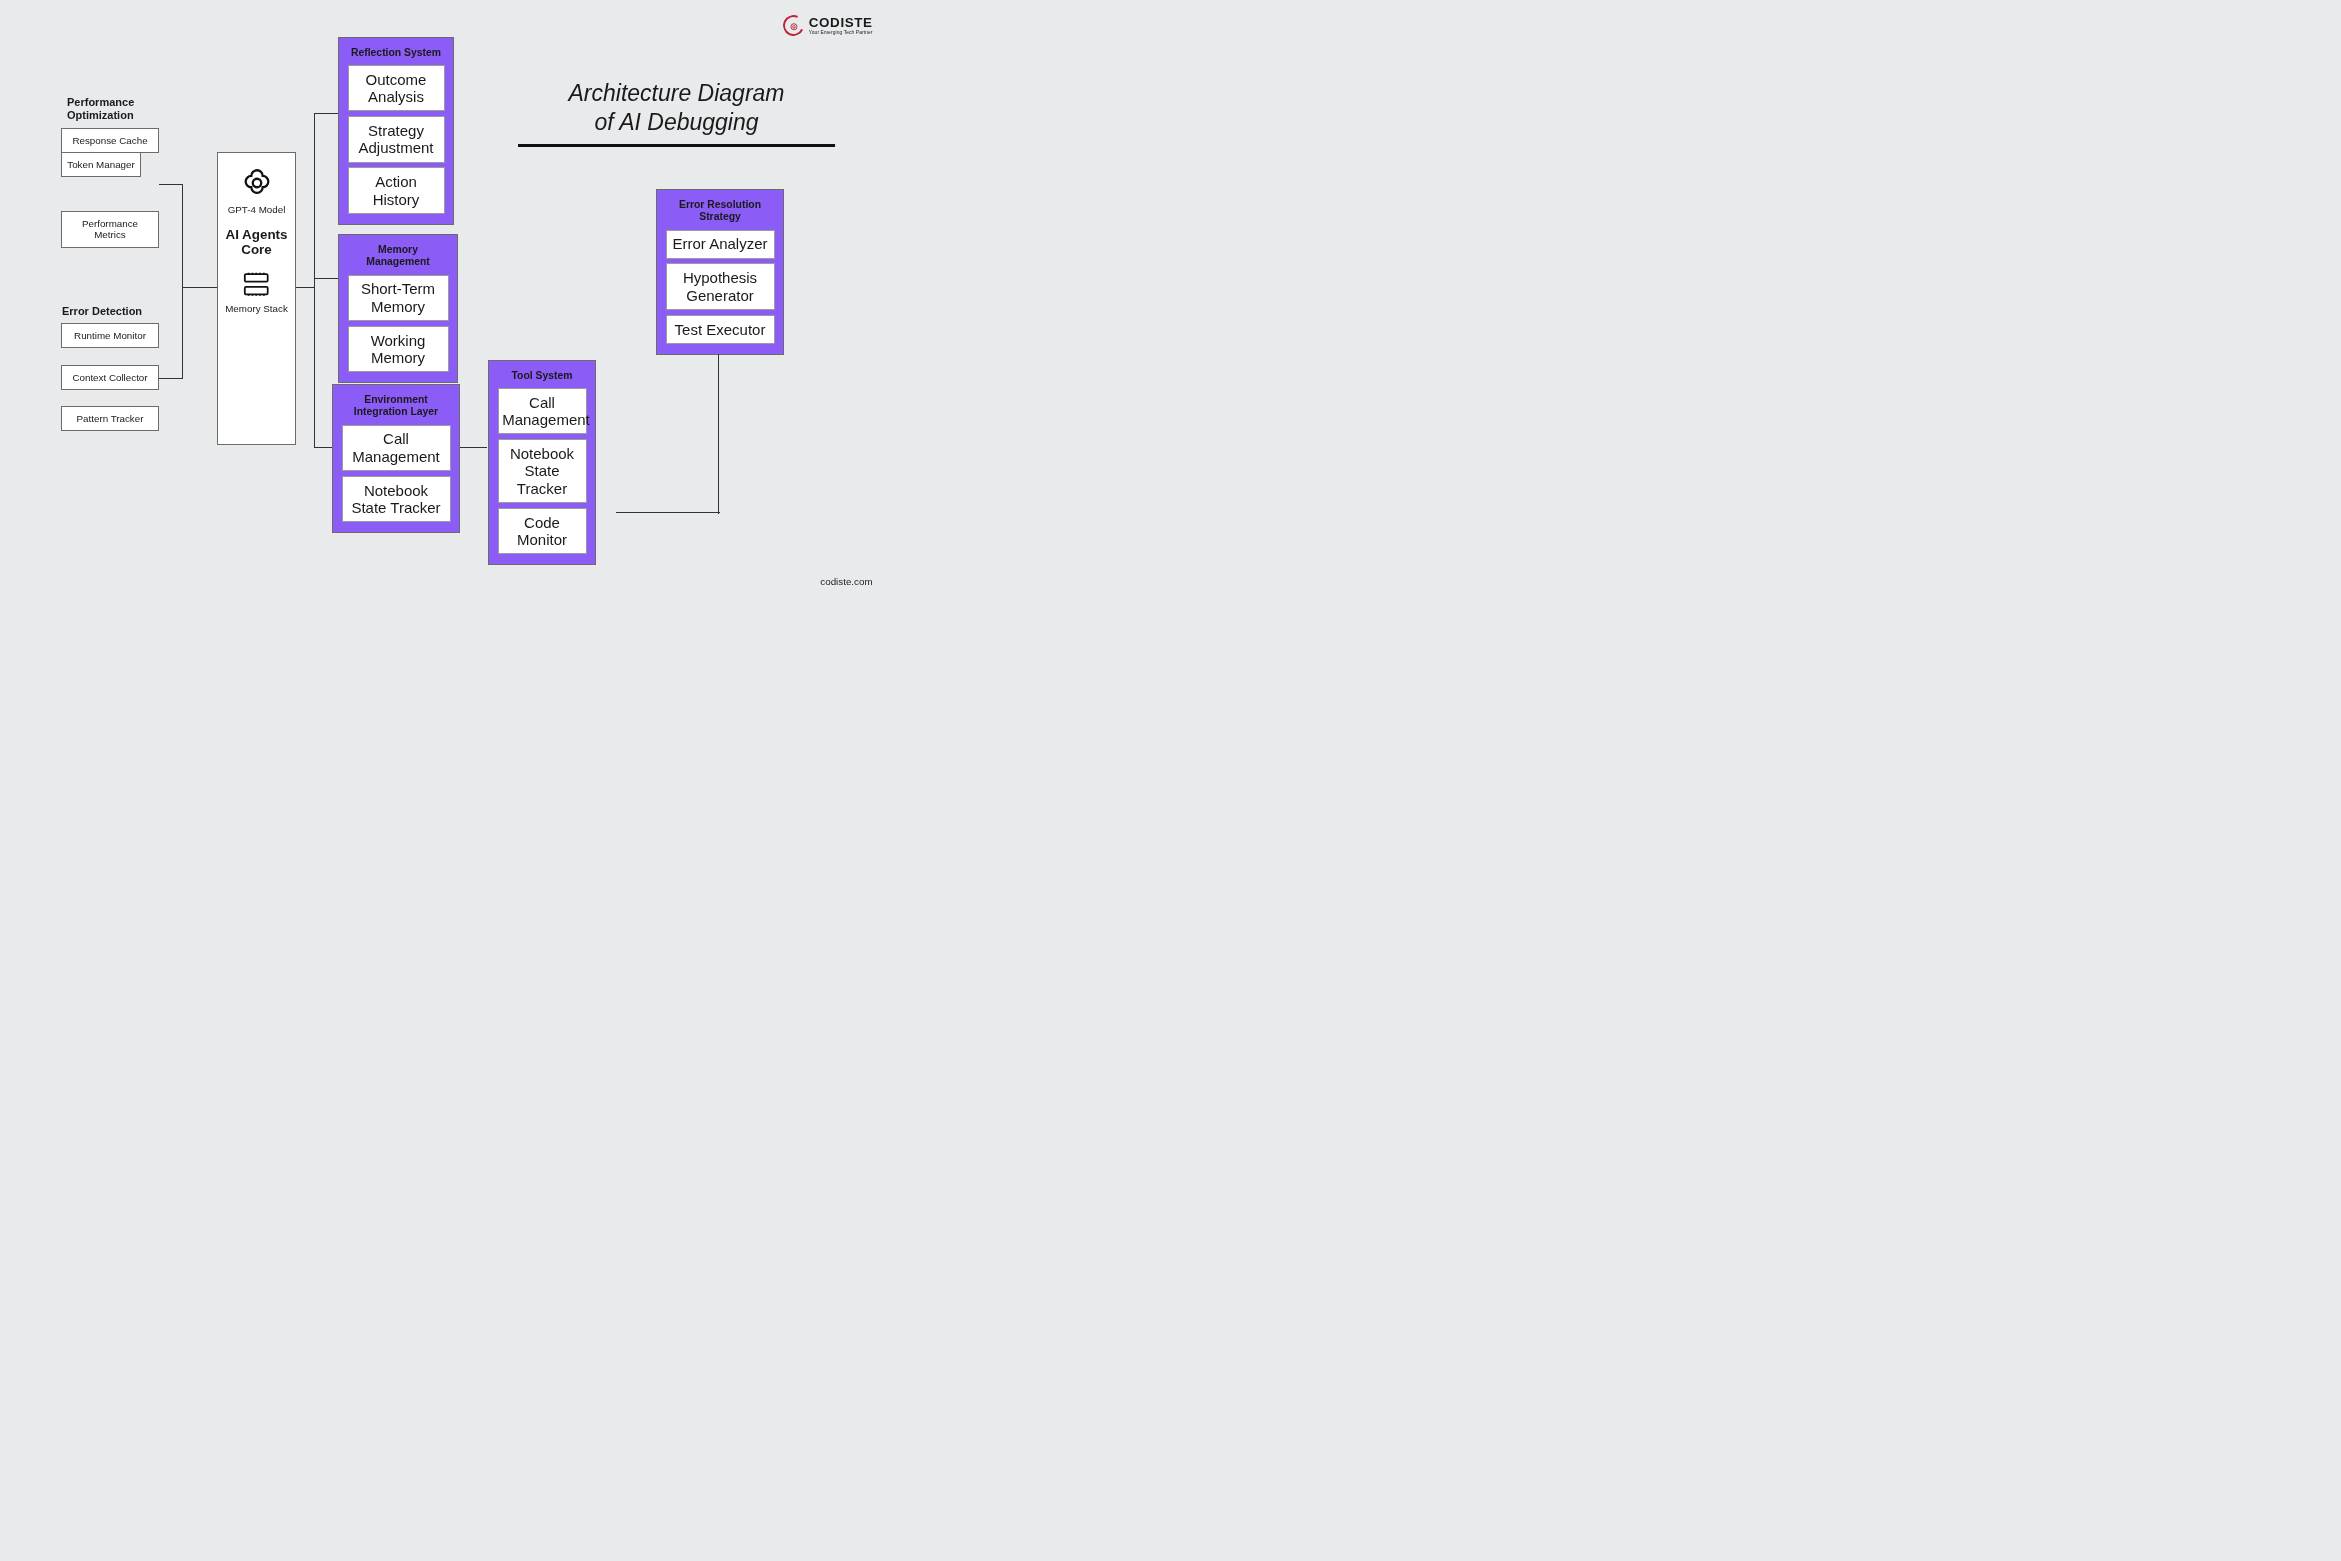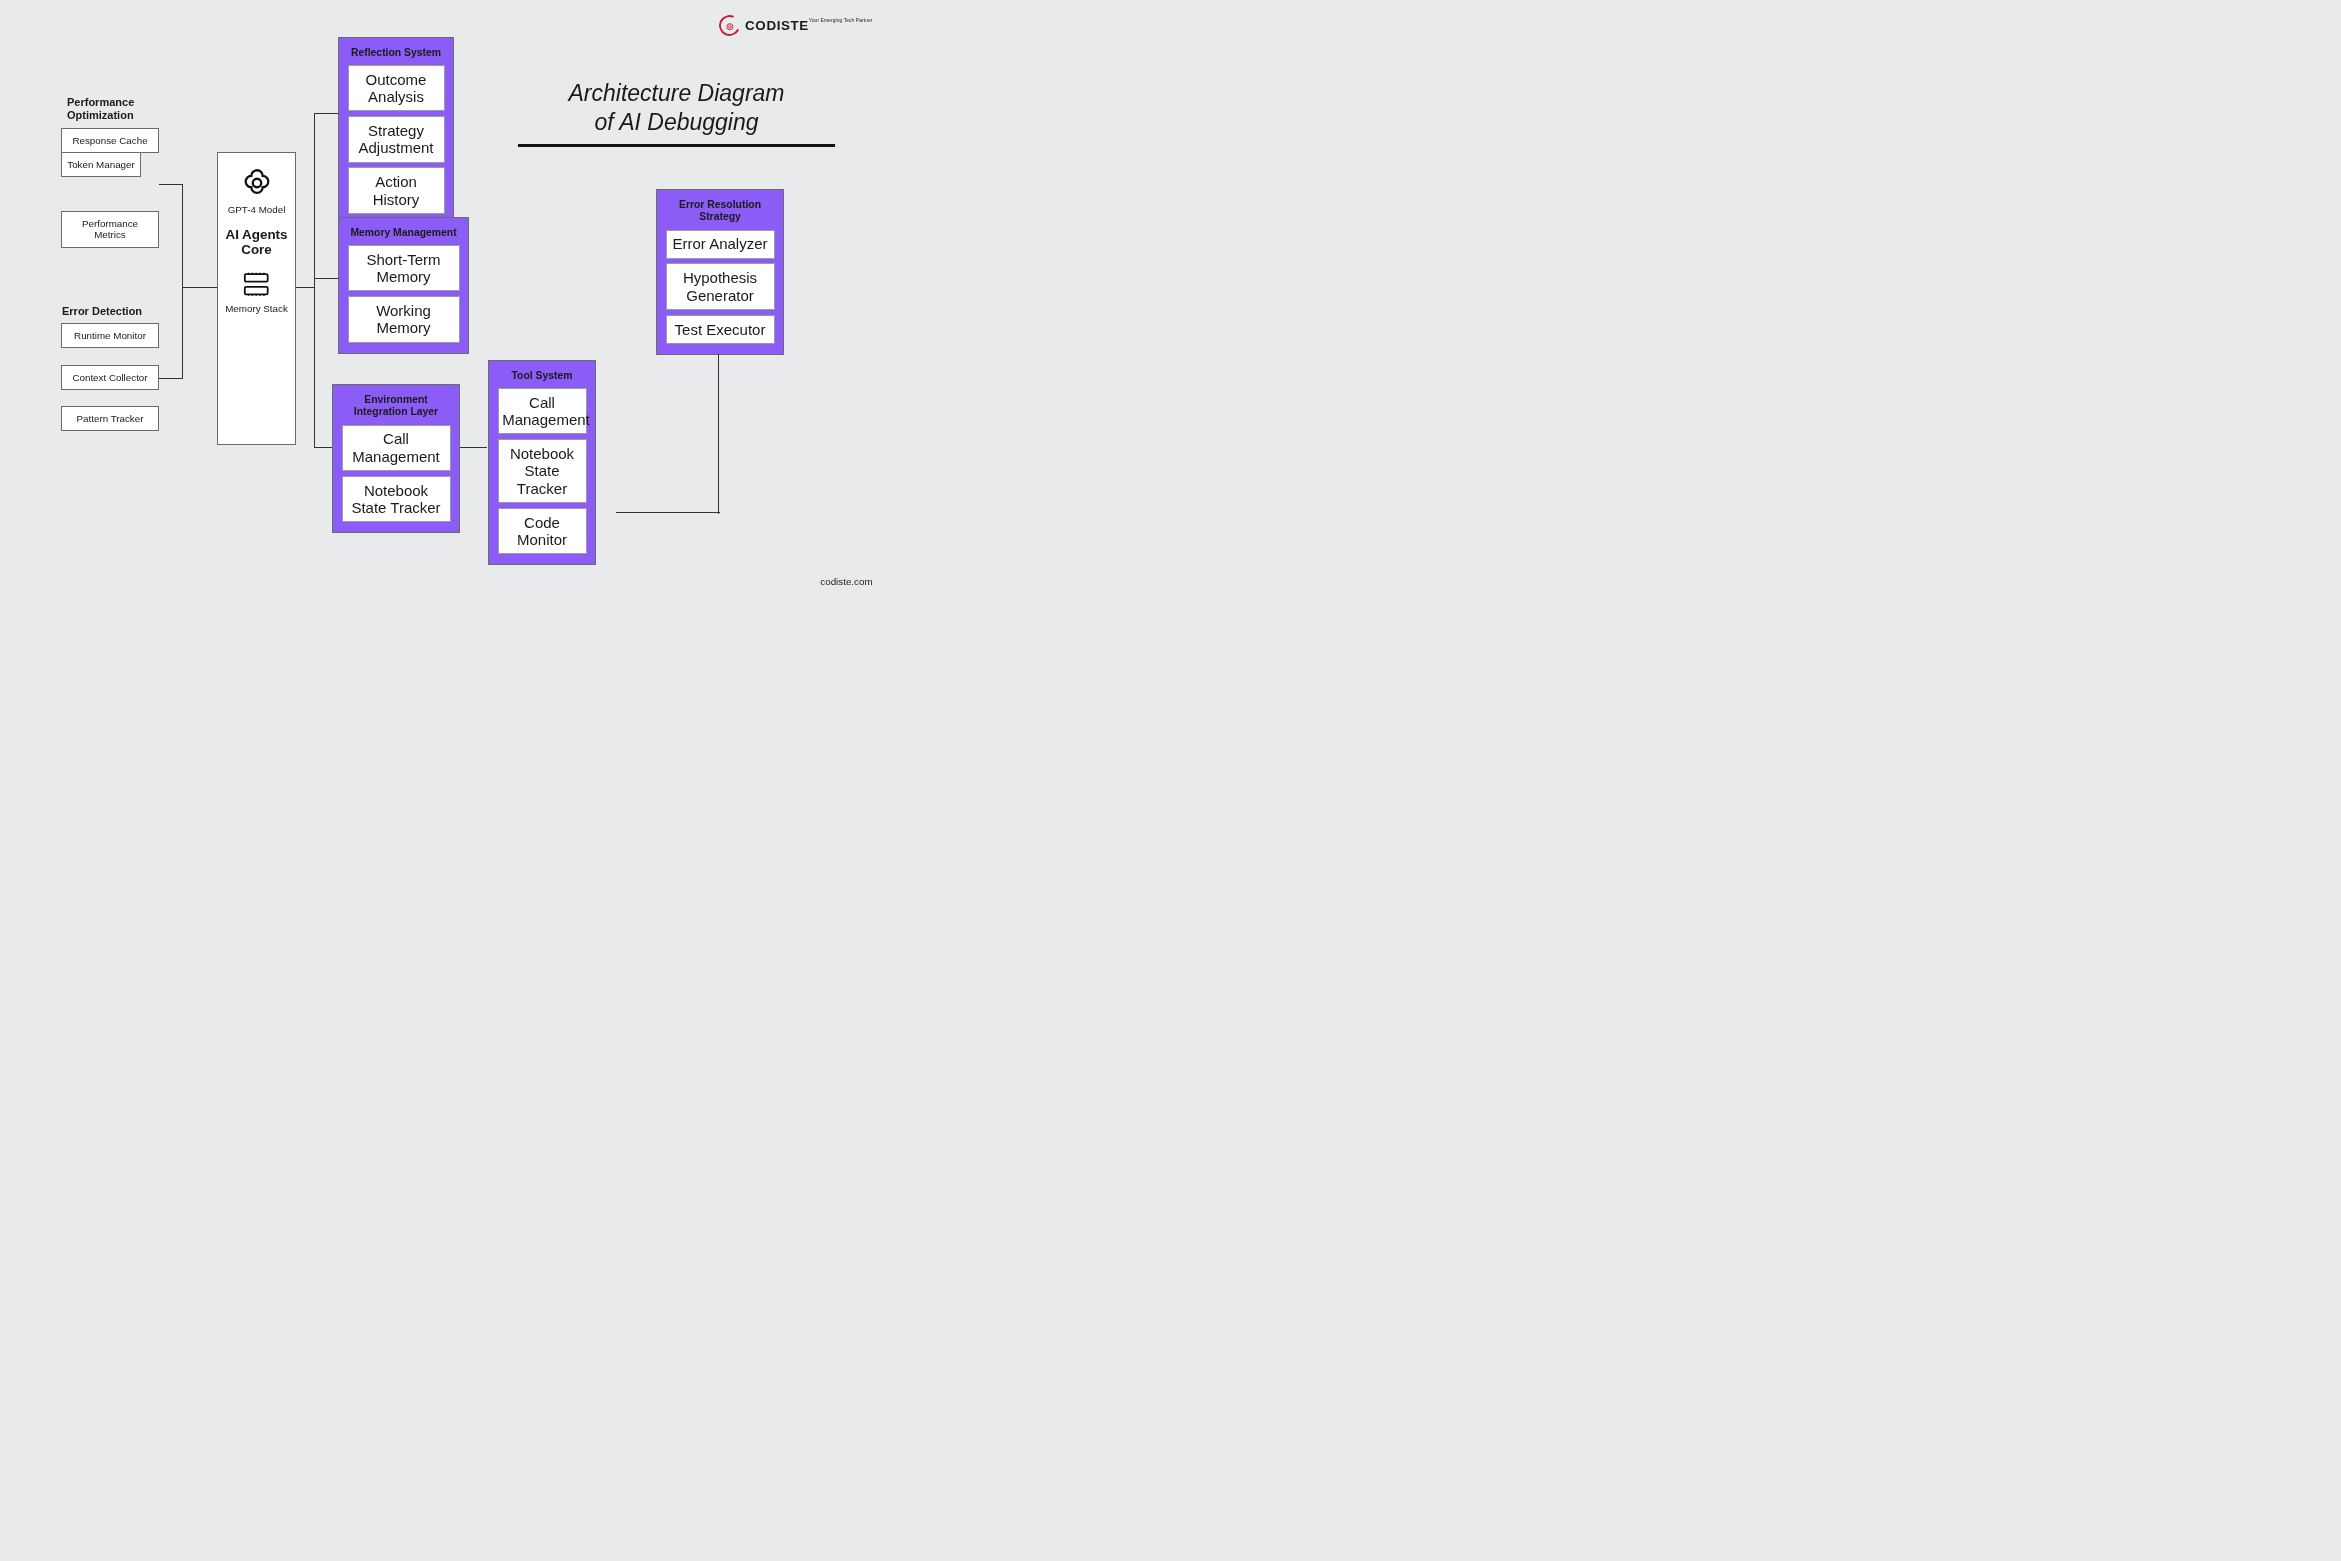--- a/index.html
+++ b/index.html
@@ -18,21 +18,21 @@
     display: flex; align-items: center;
     gap: 4.9px;
   }
   .logo-mark {
     width: 21px; height: 21px; border: 2.4px solid #c02238; border-radius: 50%;
     display:flex;align-items:center;justify-content:center;font-size:8.5px;font-weight:bold;color:#c02238;
     border-right-color: transparent;
     transform: rotate(-20deg);
   }
   .logo-mark span{transform:rotate(20deg);}
-  .logo-text { display:flex;}
+  .logo-text { display:flex;flex-direction:column; }
   .logo-text .big { font-weight:800; font-size:13.4px; letter-spacing:0.6px; }
   .logo-text .small { font-size:4.9px; letter-spacing:0.1px; }
 
   .title {
     position:absolute;
     top:79px; left:518px; width:317px;
     text-align:center;
     font-style:italic;
     font-weight:500;
     font-size:23px;
@@ -141,21 +141,21 @@
   <div class="lbl">Memory Stack</div>
 </div>
 
 <div class="group" style="top:37px;left:338px;width:116px;">
   <div class="group-title">Reflection System</div>
   <div class="item"><span>Outcome Analysis</span></div>
   <div class="item"><span>Strategy Adjustment</span></div>
   <div class="item"><span>Action History</span></div>
 </div>
 
-<div class="group" style="top:217px;left:338px;width:131px;">
+<div class="group" style="top:234px;left:338px;width:120px;">
   <div class="group-title">Memory Management</div>
   <div class="item"><span>Short-Term Memory</span></div>
   <div class="item"><span>Working Memory</span></div>
 </div>
 
 <div class="group" style="top:384px;left:332px;width:128px;">
   <div class="group-title">Environment Integration Layer</div>
   <div class="item"><span>Call Management</span></div>
   <div class="item"><span>Notebook State Tracker</span></div>
 </div>

